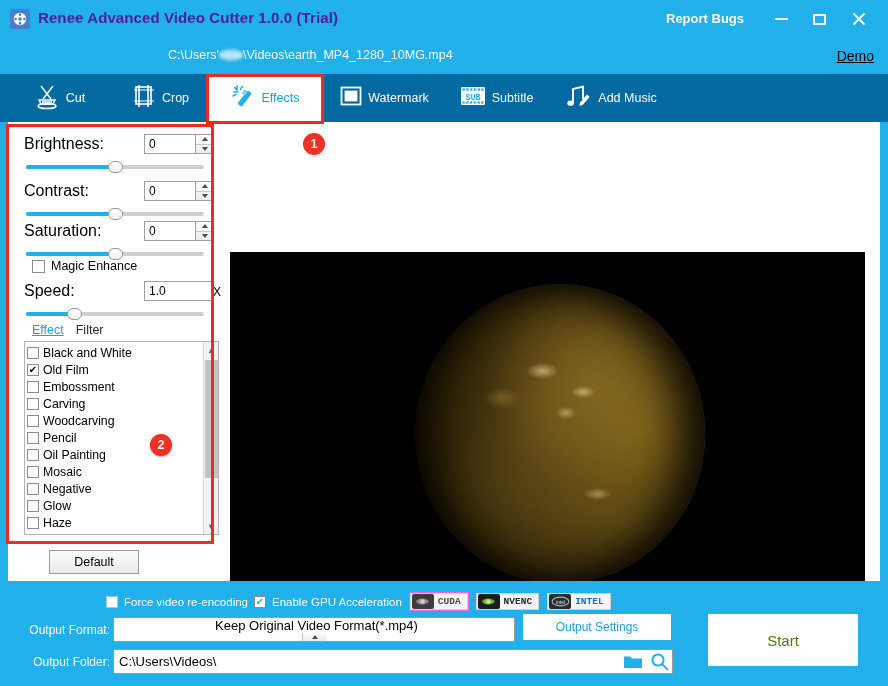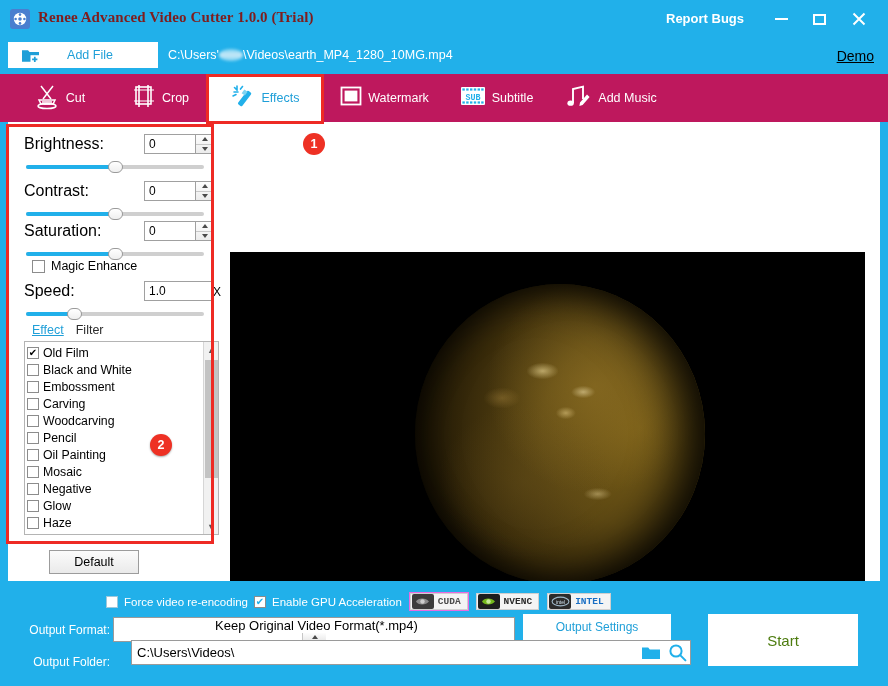--- a/index.html
+++ b/index.html
@@ -20,22 +20,22 @@
     position: absolute; left: 0; top: 0; width: 888px; height: 38px;
     background: #21b0ea;
   }
   #app-icon {
     position: absolute; left: 10px; top: 9px; width: 20px; height: 20px;
     background: #4a7ecf; border-radius: 3px;
     display: flex; align-items: center; justify-content: center;
   }
   #app-title {
     position: absolute; left: 38px; top: 9px;
-    font-size: 15px; font-weight: bold; color: #7f1d1d;
-    letter-spacing: 0.1px; white-space: nowrap; font-family: Liberation Serif, serif;
+    font-size: 15px; font-weight: bold; color: #4c1d95;
+    letter-spacing: 0.1px; white-space: nowrap;
   }
   #report-bugs {
     position: absolute; right: 144px; top: 11px;
     font-size: 13px; font-weight: bold; color: #ffffff;
     cursor: pointer; white-space: nowrap;
   }
   .winbtn {
     position: absolute; top: 8px; width: 30px; height: 22px;
     display: flex; align-items: center; justify-content: center;
     cursor: pointer;
@@ -76,21 +76,21 @@
   }
   #demo-link {
     position: absolute; right: 14px; top: 48px;
     font-size: 14px; color: #000000;
     text-decoration: underline; cursor: pointer; font-weight: 500;
   }
 
   
   #tabbar {
     position: absolute; left: 0; top: 74px; width: 888px; height: 48px;
-    background: #be185d;
+    background: #0369a1;
   }
   .tab {
     position: absolute; top: 0; height: 48px;
     display: flex; align-items: center; justify-content: center;
     cursor: pointer; gap: 5px;
   }
   .tab .tab-label { font-size: 12.5px; color: #ffffff; white-space: nowrap; }
   .tab.active { background: #ffffff; }
   .tab.active .tab-label { color: #1f9fd8; }
   #tab-cut  { left: 14px;  width: 90px; }
@@ -364,22 +364,22 @@
     width: 24px; height: 23px; border-left: 1px solid #c6c6c6;
     background: linear-gradient(180deg,#fdfdfd,#e9e9e9);
     display: flex; align-items: center; justify-content: center; cursor: pointer;
   }
   #output-settings-btn {
     position: absolute; left: 523px; top: 614px; width: 148px; height: 26px;
     background: #ffffff; display: flex; align-items: center; justify-content: center;
     font-size: 12px; color: #1f9fd8; cursor: pointer;
   }
   #folder-field-long {
-    position: absolute; left: 113px; top: 59px; width: 560px; height: 25px;
-    background: #ffffff; border: 1px solid #9a9a9a; display: flex; align-items: center; margin-left: 18px;
+    position: absolute; left: 113px; top: 68px; width: 560px; height: 25px;
+    background: #ffffff; border: 1px solid #9a9a9a; display: flex; align-items: center;
   }
   #folder-value { flex: 1; padding-left: 5px; font-size: 13px; color: #000; }
   #folder-browse { width: 26px; display: flex; align-items: center; justify-content: center; cursor: pointer; }
   #folder-search { width: 26px; display: flex; align-items: center; justify-content: center; cursor: pointer; }
   #start-btn {
     position: absolute; left: 708px; top: 614px; width: 150px; height: 52px;
     background: #ffffff; display: flex; align-items: center; justify-content: center;
     cursor: pointer;
   }
   #start-label { font-size: 15px; color: #4d7c0f; }
@@ -409,30 +409,20 @@
         <span class="sq"></span>
       </div>
     <div class="winbtn" id="btn-close">
       <svg width="16" height="16" viewBox="0 0 16 16">
           <path d="M2.5 2.5 L13.5 13.5 M13.5 2.5 L2.5 13.5" stroke="#fff" stroke-width="2"></path>
         </svg>
     </div>
   </div>
 
   <div id="addfile-row">
-    <div id="add-file-btn">
-      <span id="add-file-icon">
-        <svg width="19" height="17" viewBox="0 0 19 17">
-          <path d="M1 3.2 h6 l1.6 1.9 H18 v9.6 H1 Z" fill="#1f9fd8"></path>
-          <rect x="9.5" y="8.2" width="8.5" height="8.5" fill="#ffffff"></rect>
-          <path d="M13.8 9.8 v5.3 M11.1 12.4 h5.3" stroke="#1f9fd8" stroke-width="1.7"></path>
-        </svg>
-      </span>
-      <span id="add-file-label">Add File</span>
-    </div>
     <div id="file-path">
       <span>C:\Users'</span><span id="path-blur"></span><span>\Videos\earth_MP4_1280_10MG.mp4</span>
     </div>
   </div>
   <div id="demo-link">Demo</div>
 
   <div id="tabbar">
     <div class="tab" id="tab-cut">
       <span>
         <svg width="28" height="28" viewBox="0 0 28 28" fill="none" stroke="#fff" stroke-width="1.5">
@@ -588,26 +578,26 @@
       </div>
 
       <div id="eff-filter-row">
         <span id="link-effect">Effect</span>
         <span id="link-filter">Filter</span>
       </div>
 
       <div id="effect-list-wrap">
         <div id="effect-list">
             <div class="eff-item">
+              <span class="cbox"></span>
+              <span class="eff-label">Black and White</span>
+            </div>
+            <div class="eff-item">
               <span class="cbox checked"></span>
               <span class="eff-label">Old Film</span>
-            </div>
-            <div class="eff-item">
-              <span class="cbox"></span>
-              <span class="eff-label">Black and White</span>
             </div>
             <div class="eff-item">
               <span class="cbox"></span>
               <span class="eff-label">Embossment</span>
             </div>
             <div class="eff-item">
               <span class="cbox"></span>
               <span class="eff-label">Carving</span>
             </div>
             <div class="eff-item">

